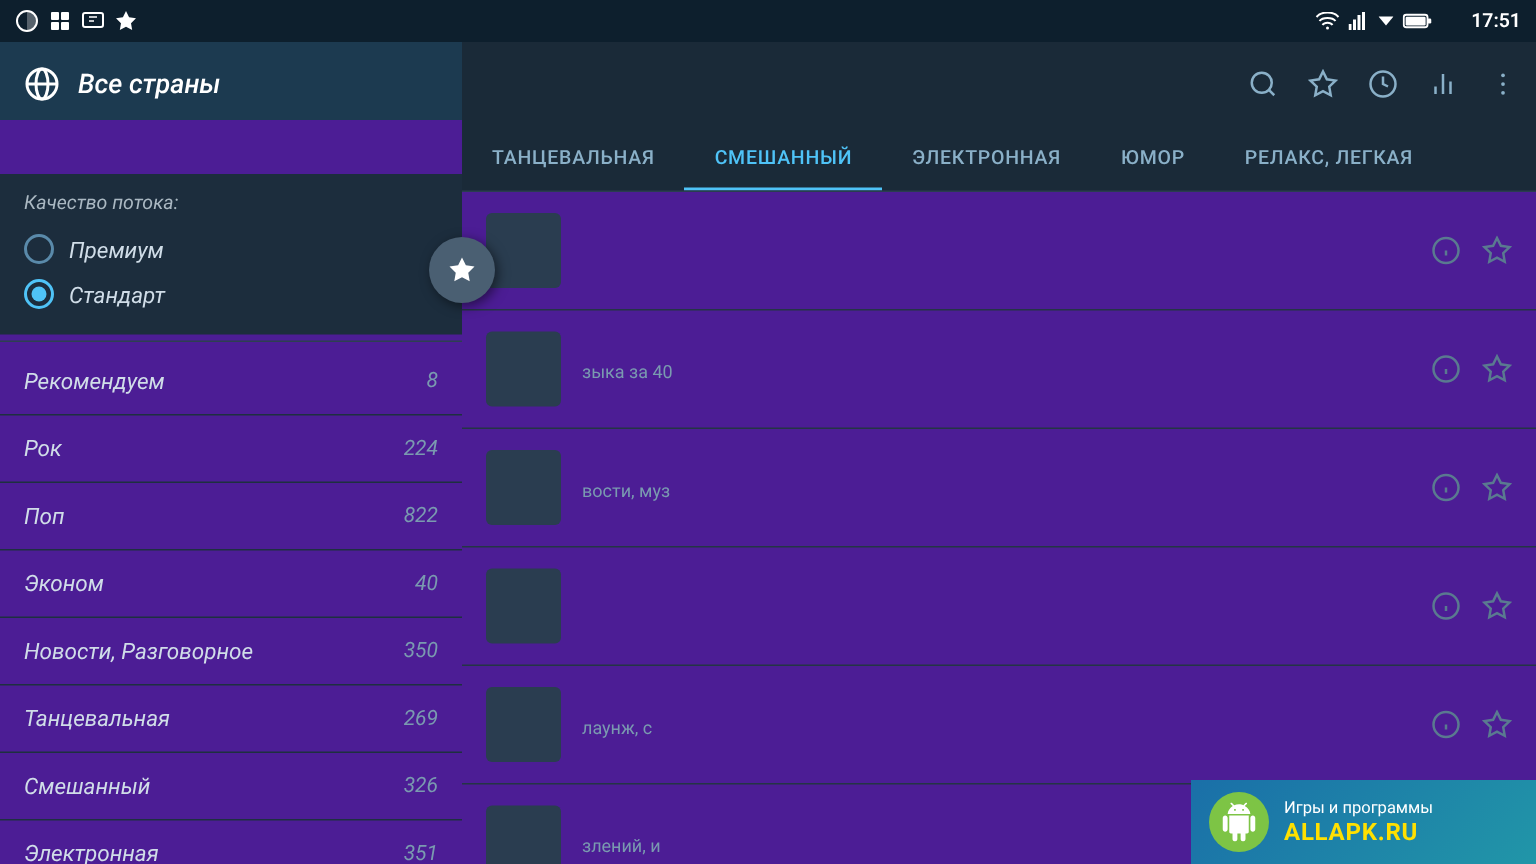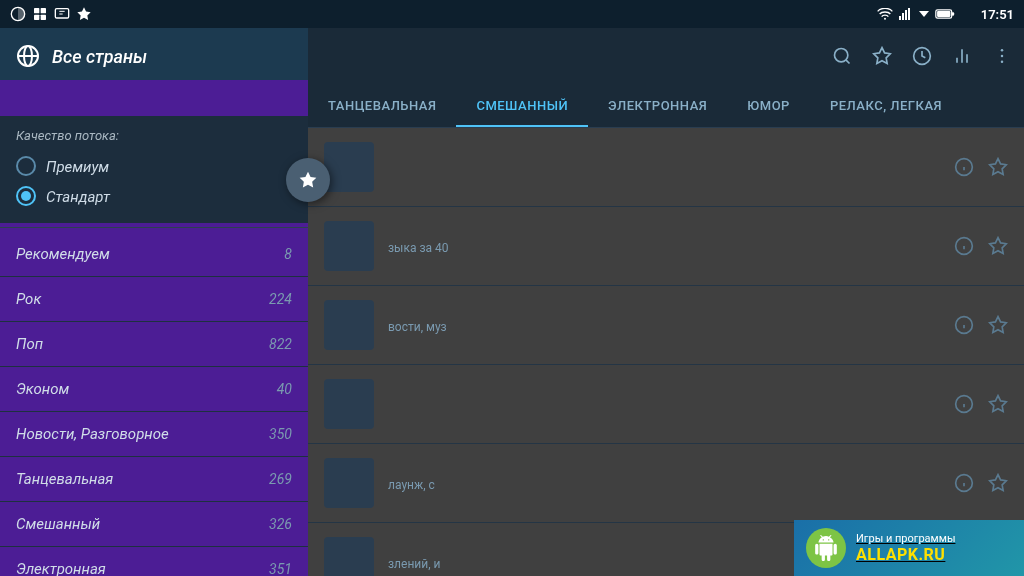--- a/index.html
+++ b/index.html
@@ -211,21 +211,21 @@
       left: 0;
       right: 0;
       height: 2px;
       background: #4fc3f7;
     }
 
     
     .stations-list {
       flex: 1;
       overflow-y: auto;
-      background: #404040;
+      background: #4c1d95;
     }
     .station-item {
       display: flex;
       align-items: center;
       padding: 14px 16px;
       border-bottom: 1px solid #243545;
       position: relative;
     }
     .station-thumb {
       width: 50px;
@@ -279,21 +279,20 @@
       background: #7dc445;
       border-radius: 50%;
       display: flex;
       align-items: center;
       justify-content: center;
       flex-shrink: 0;
     }
     .watermark-text {
       display: flex;
       flex-direction: column;
-      text-decoration: underline;
     }
     .watermark-line1 {
       color: white;
       font-size: 11px;
     }
     .watermark-line2 {
       color: #ffe000;
       font-size: 16px;
       font-weight: 700;
       letter-spacing: 0.5px;

